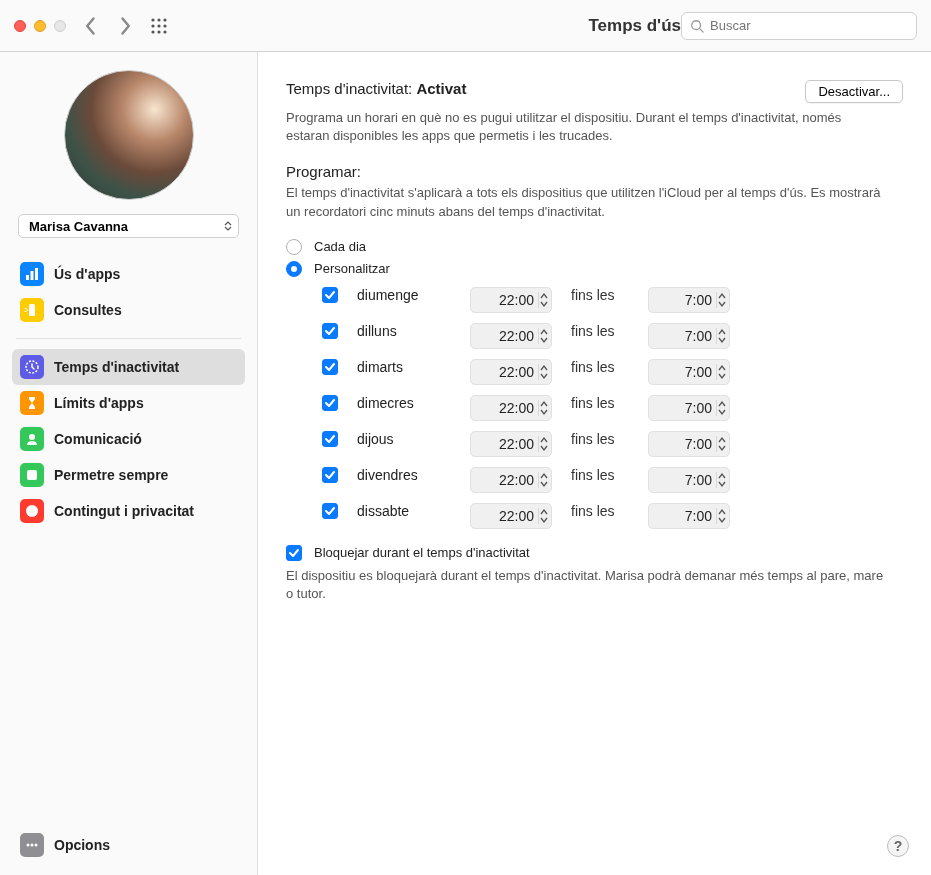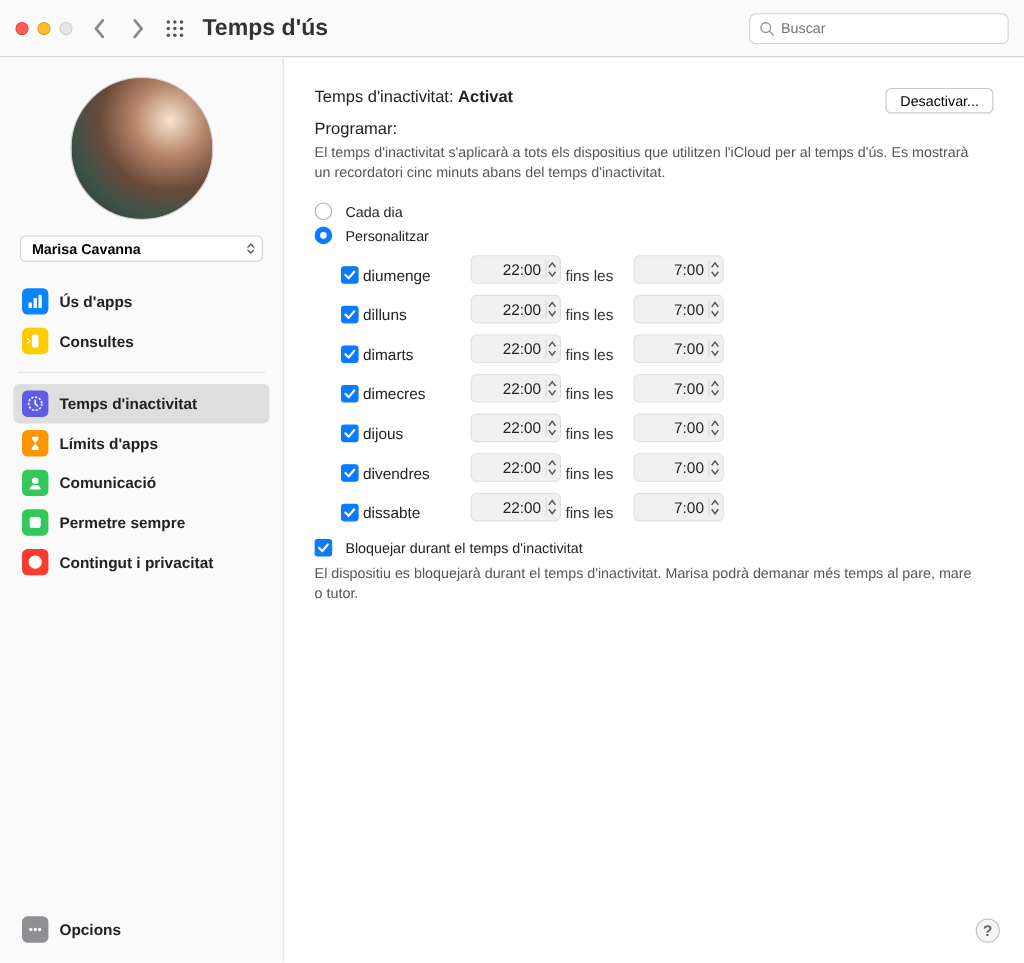--- a/index.html
+++ b/index.html
@@ -9,21 +9,21 @@
   .titlebar { height: 52px; display: flex; align-items: center; padding: 0 14px; border-bottom: 1px solid #d0d0d0; background: #fafafa; }
   .traffic { display: flex; gap: 8px; margin-right: 18px; }
   .traffic-dot { width: 12px; height: 12px; border-radius: 50%; }
   .tf-close { background: #ff5f57; border: .5px solid #e0443e; }
   .tf-min  { background: #febc2e; border: .5px solid #dea123; }
   .tf-max  { background: #e6e6e6; border: .5px solid #cfcfcf; }
   .nav-btns { display: flex; gap: 20px; margin-right: 18px; color: #8a8a8a; }
   .nav-btn svg { width: 14px; height: 20px; display:block; }
   .grid-btn { margin-right: 16px; color: #555; }
   .grid-btn svg { width:18px; height:18px; display:block; }
-  .title { font-size: 21px; font-weight: 600; color: #333; flex: 1; }
+  .title { font-size: 17px; font-weight: 600; color: #333; flex: 1; text-align: right; }
   .search { width: 236px; height: 28px; border: 1px solid #d0d0d0; border-radius: 6px; display:flex; align-items:center; padding: 0 8px; color: #9a9a9a; background:#fff; }
   .search svg { width:14px; height:14px; display:block; margin-right:6px; }
   .search input { border:none; outline:none; font-size:13px; flex:1; background:transparent; color:#be185d; }
   
   
   .body-wrap { display:flex; height: calc(100% - 52px); }
   .sidebar { width: 258px; border-right: 1px solid #e0e0e0; padding: 18px 12px 12px; display:flex; flex-direction:column; background:#fafafa;font-weight:bold; }
   .avatar-wrap { display:flex; justify-content:center; margin-bottom:14px; }
   .avatar { width:130px; height:130px; border-radius:50%; background: radial-gradient(circle at 70% 30%, #f8e5d0 0%, #b8876a 25%, #6b4a3a 50%, #3d5248 70%, #2a3830 100%); border: 1px solid #ccc; }
   .user-select { margin: 0 6px 14px; height:24px; border:1px solid #d0d0d0; border-radius:5px; background:#fff; display:flex; align-items:center; padding:0 6px 0 10px; font-size:13px; justify-content:space-between; }
@@ -60,21 +60,21 @@
   
   .radio-row, .check-row { display:flex; align-items:center; gap:12px; margin: 6px 0; }
   .radio { width:16px; height:16px; border-radius:50%; border:1px solid #b0b0b0; background:#fff; display:flex; align-items:center; justify-content:center; flex-shrink:0; }
   .radio.checked { border-color:#0a7aff; background:#0a7aff; }
   .radio.checked::after { content:""; width:6px; height:6px; border-radius:50%; background:#fff; }
   .checkbox { width:16px; height:16px; border-radius:3px; border:1px solid #b0b0b0; background:#fff; display:flex; align-items:center; justify-content:center; flex-shrink:0; }
   .checkbox.checked { background:#0a7aff; border-color:#0a7aff; }
   .checkbox.checked svg { width:12px; height:12px; display:block; color:#fff; }
   
   .schedule { margin-left: 24px; margin-top: 8px; }
-  .day-row { display:flex; align-items:flex-end; gap:4px; margin: 10px 0; }
+  .day-row { display:flex; align-items:flex-start; gap:19px; margin: 10px 12px; }
   .day-label { width: 94px; font-size:14px; }
   .time-field { width:82px; height:26px; background:#f0f0f0; border:1px solid #e0e0e0; border-radius:5px; display:flex; align-items:center; justify-content:flex-end; padding:0 2px 0 8px; font-size:14px; }
   .time-val { flex:1; text-align:right; padding-right:4px; }
   .stepper { display:flex; flex-direction:column; border-left:1px solid #d8d8d8; }
   .stepper svg { width:10px; height:8px; display:block; color:#555; }
   .sep-text { font-size:14px; color:#333; min-width:58px; }
   
   .block-section { margin-top: 16px; }
   .sub-desc { color:#555; line-height:1.4; margin-top:4px; margin-left:0; max-width: 600px; }
   
@@ -233,20 +233,21 @@
     </div>
   </div>
 
   <div class="main" style="position:relative">
     <div class="heading-row">
       <div class="heading">
         <span>Temps d'inactivitat: </span><span class="bold">Activat</span>
       </div>
       <button class="btn">Desactivar...</button>
     </div>
+    <div class="desc">Programa un horari en què no es pugui utilitzar el dispositiu. Durant el temps d'inactivitat, només estaran disponibles les apps que permetis i les trucades.</div>
 
     <div class="section-title">Programar:</div>
     <div class="desc">El temps d'inactivitat s'aplicarà a tots els dispositius que utilitzen l'iCloud per al temps d'ús. Es mostrarà un recordatori cinc minuts abans del temps d'inactivitat.</div>
 
     <div class="radio-row">
       <span class="radio"></span>
       <span>Cada dia</span>
     </div>
     <div class="radio-row">
       <span class="radio checked"></span>

